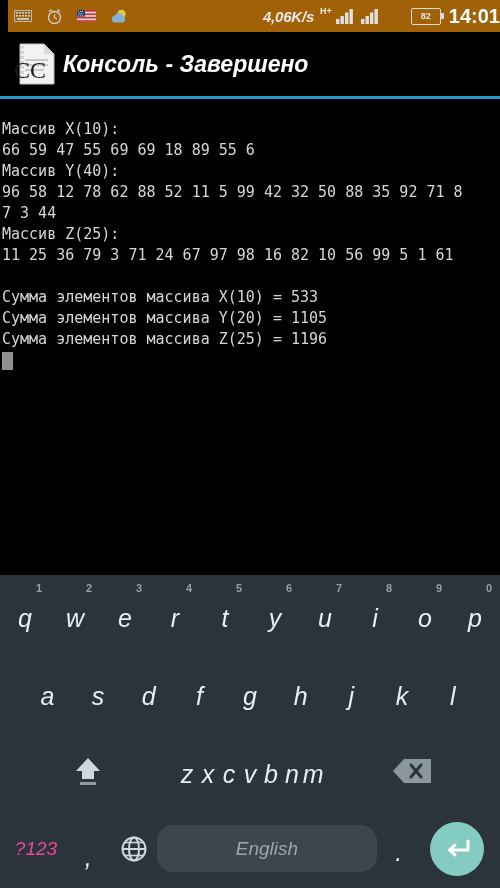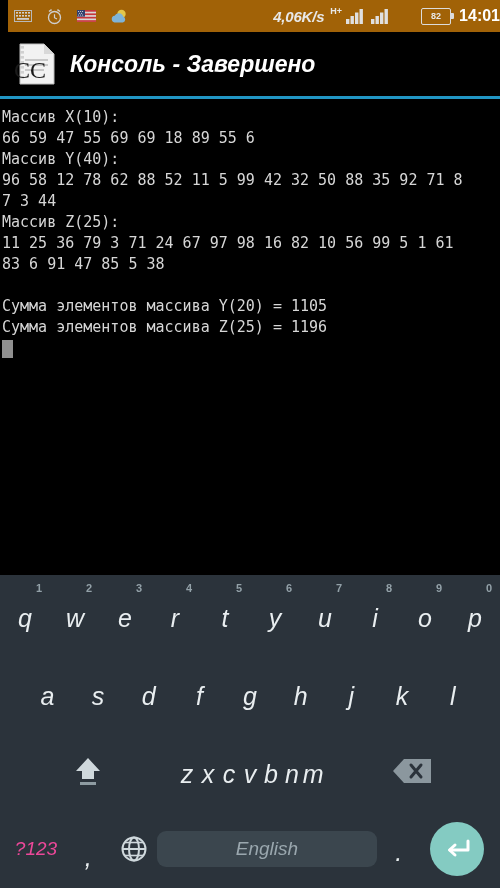--- a/index.html
+++ b/index.html
@@ -49,21 +49,21 @@
   .batt-pct {
     color: #e8e8e8;
     font-size: 10px;
     font-style: italic;
     font-weight: 400;
     white-space: nowrap;
     margin-top: 40px;
   }
   .clock {
     color: #ffffff;
-    font-size: 16px;
+    font-size: 20px;
     font-weight: bold;
     white-space: nowrap;
     margin-left: 3px;
   }
   .batt-box {
     position: relative;
     width: 28px; height: 15px;
     border: 1.5px solid #dcdcdc;
     border-radius: 2px;
     display: flex;
@@ -103,38 +103,38 @@
     align-items: center;
     padding-left: 8px;
     box-sizing: border-box;
   }
   #app-icon { width: 52px; height: 48px; flex: none; }
   #title-text {
     color: #ffffff;
     font-size: 23px;
     font-style: italic;
     font-weight: bold;
-    margin-left: 10px;
+    margin-left: 3px;
     white-space: nowrap;
   }
   #accent-line {
     position: absolute;
     left: 0; top: 96px;
     width: 500px; height: 3px;
     background: #2196c4;
   }
 
   
   #console {
     position: absolute;
     left: 0; top: 99px;
     width: 500px; height: 476px;
     background: #000000;
     box-sizing: border-box;
-    padding: 8px 0 0 2px;
+    padding: 20px 0 0 2px;
     overflow: hidden;
   }
   .cline {
     font-family: "DejaVu Sans Mono", monospace;
     font-size: 15px;
     line-height: 21px;
     color: #d6d6d6;
     white-space: pre;
     letter-spacing: 0px;
   }
@@ -213,23 +213,23 @@
     display: flex; align-items: flex-start; justify-content: center;
     padding-top: 18px;
     box-sizing: border-box;
   }
   #globe-key {
     flex: 0.9;
     display: flex; align-items: center; justify-content: center;
   }
   #space-key {
     flex: 4.2;
-    height: 36px;
+    height: 47px;
     background: #3b464e;
-    border-radius: 9px;
+    border-radius: 16px;
     display: flex;
     align-items: center;
     justify-content: center;
     color: #9aa7ae;
     font-size: 19px;
     font-style: italic;
   }
   #period-key {
     flex: 0.85;
     color: #e9eef0;
@@ -369,22 +369,22 @@
   <div id="accent-line"></div>
 
   <div id="console">
     <div class="cline">Массив X(10):</div>
     <div class="cline">66 59 47 55 69 69 18 89 55 6</div>
     <div class="cline">Массив Y(40):</div>
     <div class="cline">96 58 12 78 62 88 52 11 5 99 42 32 50 88 35 92 71 8</div>
     <div class="cline">7 3 44</div>
     <div class="cline">Массив Z(25):</div>
     <div class="cline">11 25 36 79 3 71 24 67 97 98 16 82 10 56 99 5 1 61</div>
-    <div class="cline">83 6 91 47 85 5 38</div>
     <div class="cline blank">&nbsp;</div>
+    <div class="cline">Сумма элементов массива X(10) = 533</div>
     <div class="cline">Сумма элементов массива Y(20) = 1105</div>
     <div class="cline">Сумма элементов массива Z(25) = 1196</div>
     <div id="cursor-block"></div>
   </div>
 
   <div id="keyboard">
 
     <div class="kb-row">
       <div class="key">
         <span class="hint">1</span>

